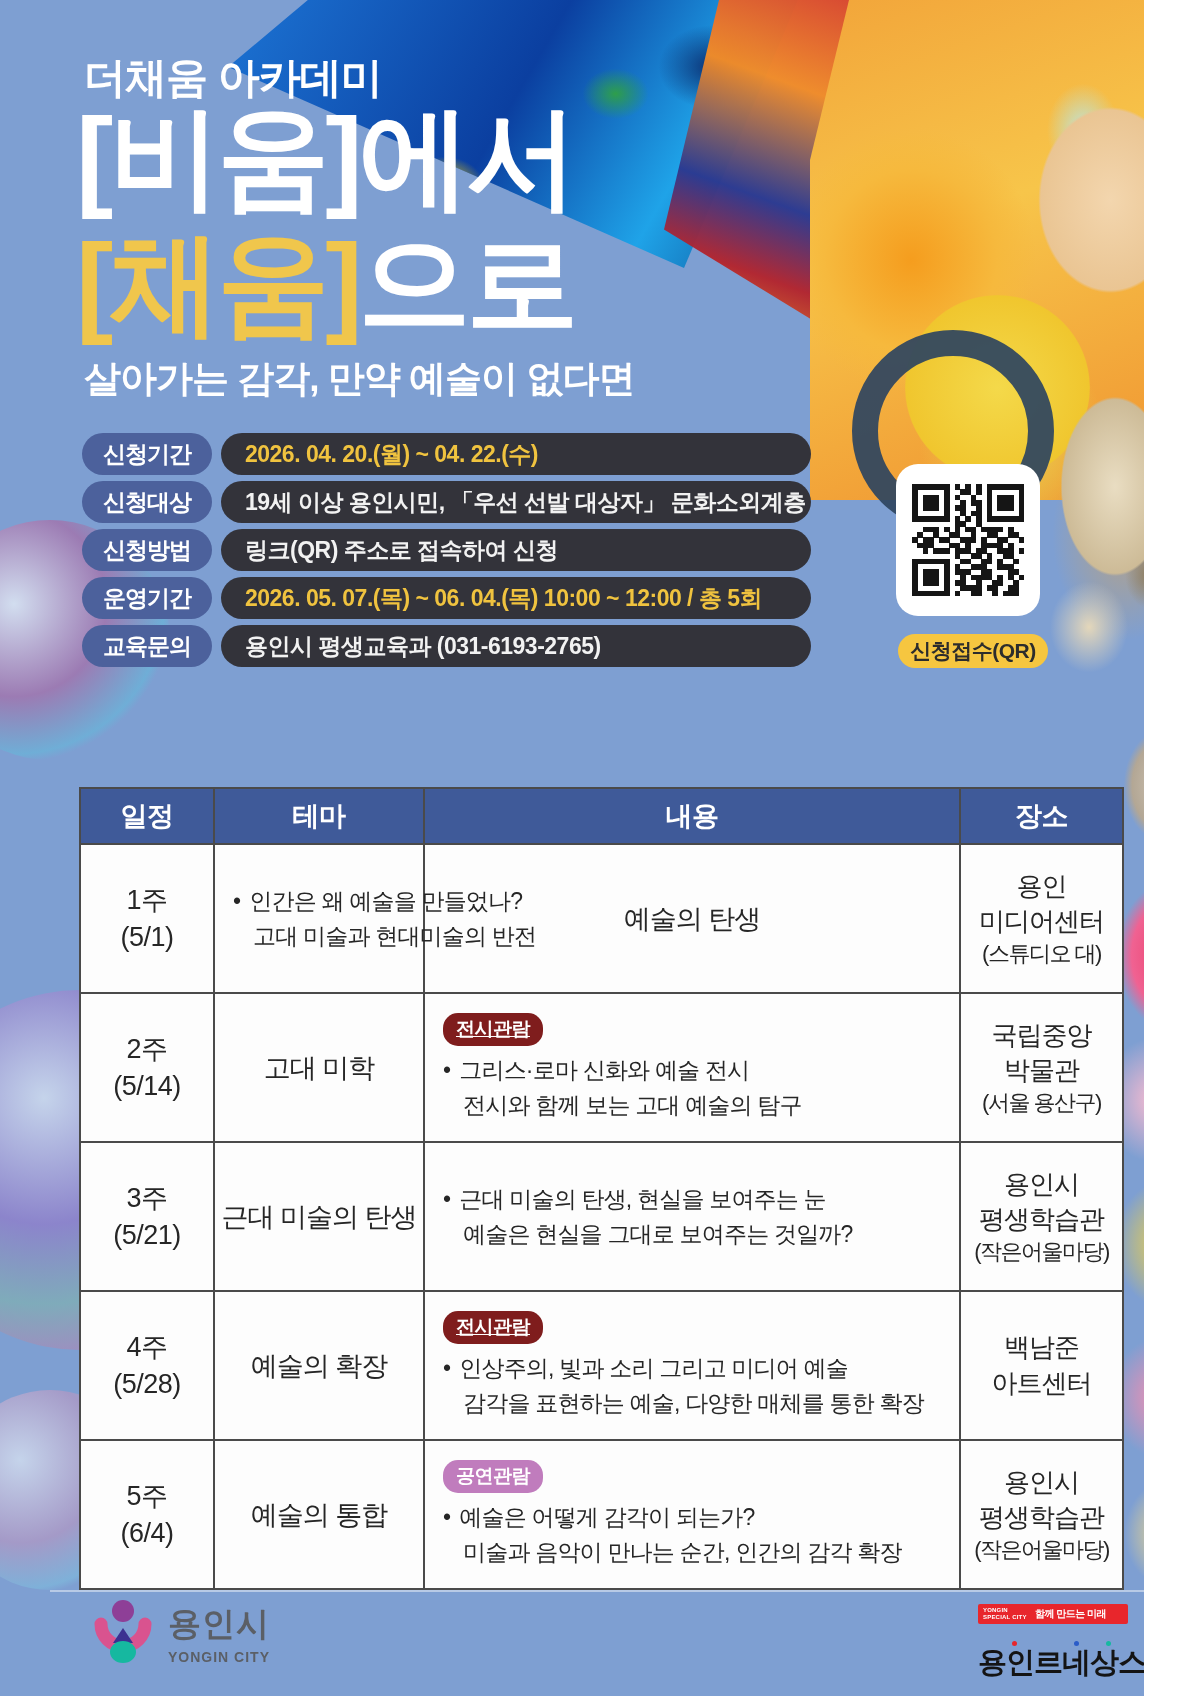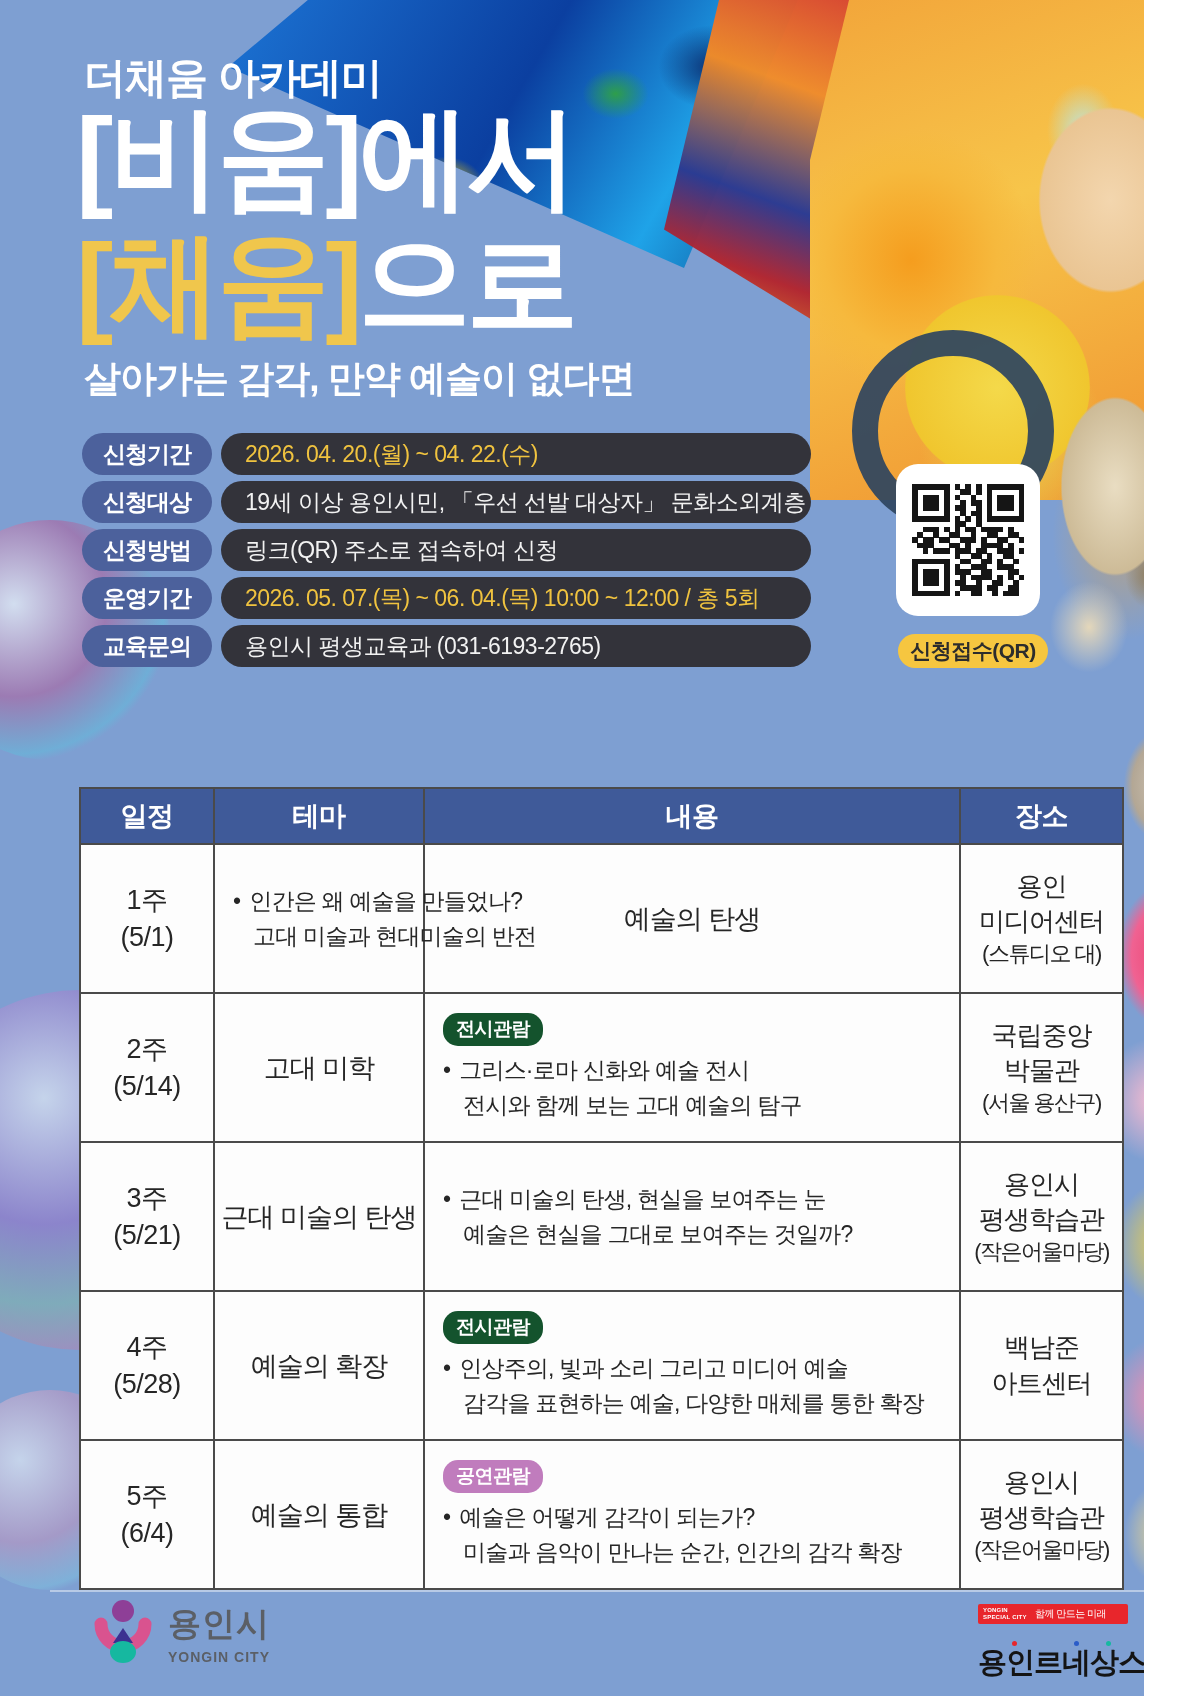--- a/index.html
+++ b/index.html
@@ -60,21 +60,21 @@
   .title-hl{color:#f0c64c;}
   .subtitle{position:absolute;left:84px;top:354px;font-size:37px;font-weight:700;color:#fff;letter-spacing:-1px;}
 
   
   .info-section{position:absolute;left:82px;top:433px;}
   .info-row{display:flex;align-items:center;margin-bottom:6px;}
   .info-label{width:130px;height:42px;border-radius:22px;background:#4c619c;color:#fff;
     display:flex;align-items:center;justify-content:center;font-size:23px;font-weight:800;letter-spacing:-1px;flex:0 0 auto;}
   .info-bar{width:566px;height:42px;border-radius:22px;background:#33333a;margin-left:9px;
     display:flex;align-items:center;padding-left:24px;white-space:nowrap;}
-  .info-value{font-size:23px;font-weight:400;letter-spacing:-0.5px;}
+  .info-value{font-size:23px;font-weight:700;letter-spacing:-0.5px;}
   .info-value.yellow{color:#f0c33f;}
   .info-value.white{color:#f2f2f2;}
 
   
   .qr-box{position:absolute;left:896px;top:464px;width:144px;height:152px;background:#fff;border-radius:22px;
     display:flex;align-items:center;justify-content:center;}
   .qr-box svg{width:112px;height:112px;fill:#151515;}
   .qr-pill{position:absolute;left:898px;top:634px;width:150px;height:34px;background:#f6c640;border-radius:18px;
     display:flex;align-items:center;justify-content:center;font-size:21px;font-weight:800;color:#2c2c2c;letter-spacing:-0.5px;}
 
@@ -88,40 +88,40 @@
   .t-row{height:147px;border-bottom:2px solid #4a4a4a;}
   .t-row:last-child{border-bottom:none;}
   .cell{display:flex;flex-direction:column;justify-content:center;color:#262626;}
   .cell:not(:last-child){border-right:2px solid #4a4a4a;}
   .sched-cell,.theme-cell,.place-cell{align-items:center;text-align:center;}
   .sched-week,.sched-date{font-size:27px;line-height:1.35;letter-spacing:-0.5px;}
   .theme-cell{font-size:27px;letter-spacing:-1px;}
   .content-cell{align-items:flex-start;padding:10px 14px 10px 18px;}
   .content-badge{color:#fff;font-size:19px;font-weight:800;border-radius:15px;padding:3px 13px 4px;margin-bottom:7px;letter-spacing:-0.5px;}
   .content-badge:empty{display:none;}
-  .content-badge.blue{background:#14532d;}
+  .content-badge.blue{background:#7f1d1d;text-decoration:underline;}
   .content-badge.pink{background:#c07cbd;}
   .c-line{font-size:23px;letter-spacing:-0.8px;line-height:1.5;white-space:nowrap;}
   .c-line1::before{content:"\2022";margin-right:9px;}
   .c-line2{padding-left:20px;}
   .place-line{font-size:26px;line-height:1.35;letter-spacing:-1px;}
   .place-sub{font-size:22px;letter-spacing:-1.5px;}
   .place-line:empty,.place-sub:empty{display:none;}
 
   
   .footer-divider{position:absolute;left:50px;top:1590px;width:1100px;height:2px;background:rgba(255,255,255,.45);}
   .footer-left{position:absolute;left:92px;top:1598px;display:flex;align-items:center;}
   .city-logo{width:62px;height:70px;}
   .city-text{margin-left:14px;}
   .city-name{font-size:33px;font-weight:700;color:#5b5f66;letter-spacing:1px;}
   .city-name-en{font-size:14px;font-weight:700;color:#5b5f66;letter-spacing:1px;margin-top:2px;}
   .footer-right{position:absolute;left:978px;top:1604px;width:150px;}
   .brand-bar{display:flex;align-items:center;background:#e8262c;border-radius:2px;padding:2px 5px;height:16px;}
   .brand-bar-left{font-size:6px;line-height:1.15;color:#fff;font-weight:700;width:52px;letter-spacing:.2px;}
-  .brand-bar-right{font-size:10px;color:#fff;font-weight:400;white-space:nowrap;letter-spacing:-0.5px;}
+  .brand-bar-right{font-size:10px;color:#fff;font-weight:700;white-space:nowrap;letter-spacing:-0.5px;}
   .brand-name{position:relative;margin-top:19px;font-size:29px;font-weight:900;color:#141414;letter-spacing:-1px;white-space:nowrap;}
   .brand-dot{position:absolute;width:5px;height:5px;border-radius:50%;top:-2px;}
   .dot-red{left:34px;background:#e8262c;}
   .dot-blue{left:96px;background:#2b5cc8;}
   .dot-teal{left:128px;background:#16b8a0;}
 </style>
 </head>
 <body>
 
 <div class="poster">

